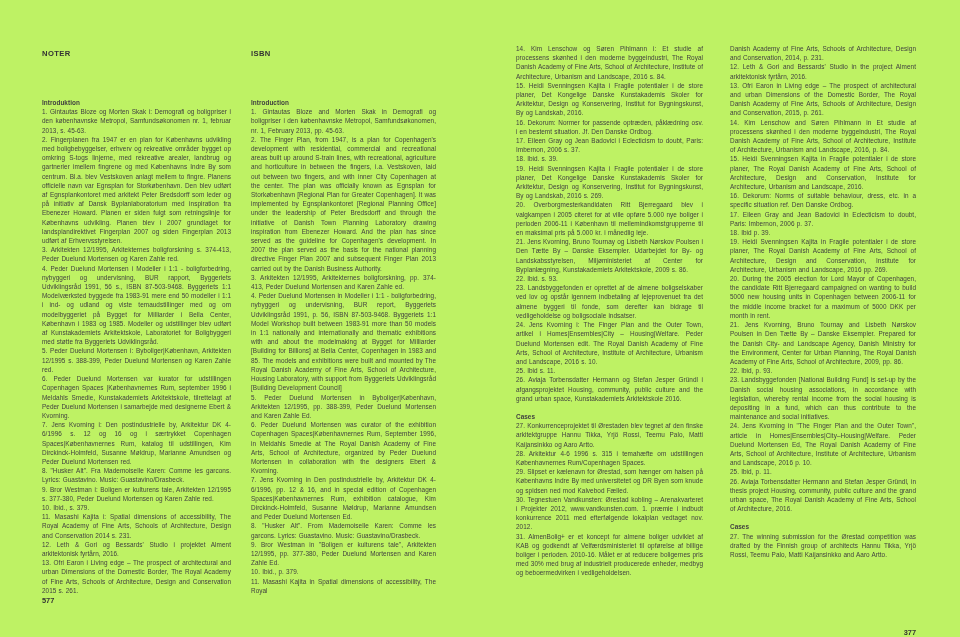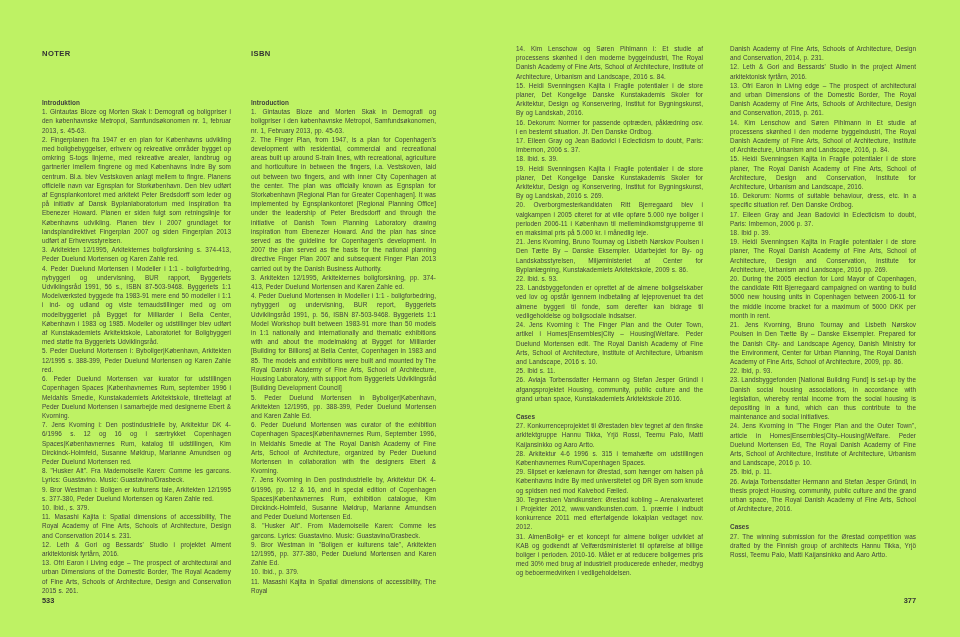--- a/index.html
+++ b/index.html
@@ -119,17 +119,17 @@
       <p class="note">21. Jens Kvorning, Bruno Tournay and Lisbeth Nørskov Poulsen in Den Tætte By – Danske Eksempler. Prepared for the Danish City- and Landscape Agency, Danish Ministry for the Environment, Center for Urban Planning, The Royal Danish Academy of Fine Arts, School of Architecture, 2009, pp. 86.</p>
       <p class="note">22. Ibid, p. 93.</p>
       <p class="note">23. Landsbyggefonden [National Building Fund] is set-up by the Danish social housing associations, in accordance with legislation, whereby rental income from the social housing is depositing in a fund, which can thus contribute to the maintenance and social initiatives.</p>
       <p class="note">24. Jens Kvorning in "The Finger Plan and the Outer Town", article in Homes|Ensembles|City–Housing|Welfare. Peder Duelund Mortensen Ed, The Royal Danish Academy of Fine Arts, School of Architecture, Institute of Architecture, Urbanism and Landscape, 2016 p. 10.</p>
       <p class="note">25. Ibid, p. 11.</p>
       <p class="note">26. Aviaja Torbensdatter Hermann and Stefan Jesper Gründl, in thesis project Housing, community, public culture and the grand urban space, The Royal Danish Academy of Fine Arts, School of Architecture, 2016.</p>
       <p class="heading">Cases</p>
       <p class="note">27. The winning submission for the Ørestad competition was drafted by the Finnish group of architects Hannu Tikka, Yrjö Rossi, Teemu Palo, Matti Kaijansinkko and Aaro Artto.</p>
     </div>
 
-  <div class="pagenum" style="left:42px; top:596px;">533</div>
+  <div class="pagenum" style="left:42px; top:596px;">577</div>
 
-  <div class="pagenum" style="right:44px; top:596px;">377</div>
+  <div class="pagenum" style="right:44px; top:628px;">377</div>
 
 </div>
 
 </body></html>

